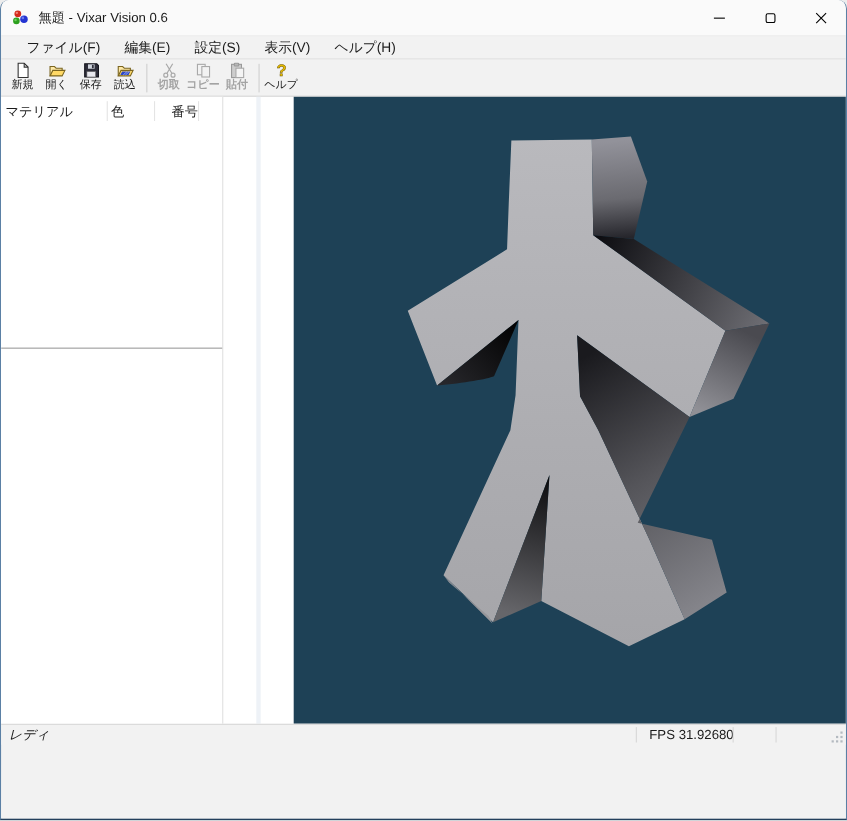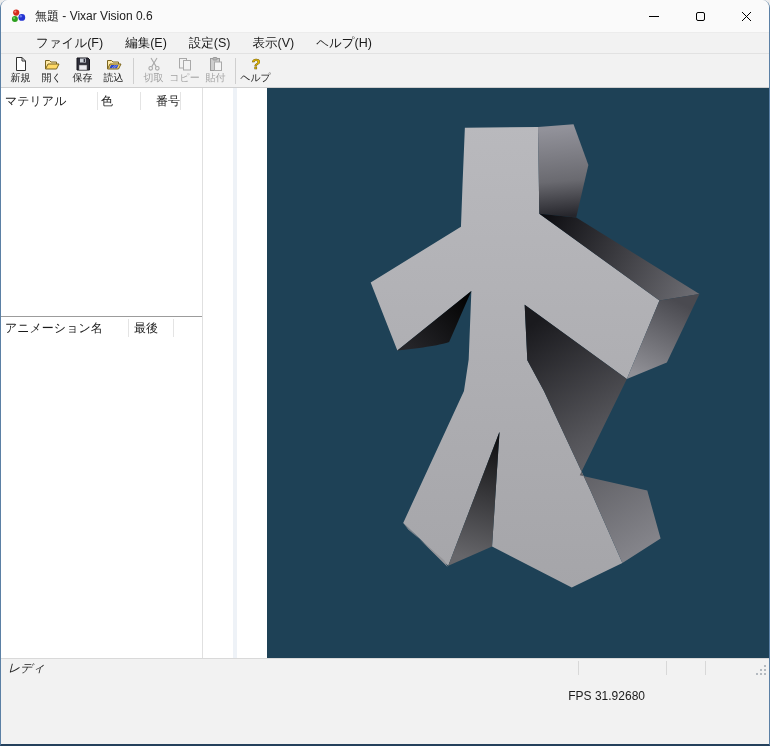--- a/index.html
+++ b/index.html
@@ -7,28 +7,28 @@
   .window{position:relative;width:770px;height:746px;background:#f2f2f2;border-left:1px solid #5b80a5;border-right:1px solid #5b80a5;border-bottom:2px solid #24405c;border-radius:8px 8px 0 0;overflow:hidden;}
   
   .titlebar{height:32px;background:#fafafa;display:flex;align-items:center;position:relative;}
   .app-icon{width:16px;height:16px;margin:0 8px 0 10px;flex:0 0 auto;}
   .title-text{font-size:12px;color:#1b1b1b;white-space:nowrap;}
   .win-controls{position:absolute;right:0;top:0;height:32px;display:flex;}
   .wbtn{width:46px;height:32px;display:flex;align-items:center;justify-content:center;}
   .min-glyph{width:10px;height:1px;background:#000;}
   .max-glyph{width:9px;height:9px;border:1px solid #000;border-radius:2px;}
   
-  .menubar{height:21px;background:#f2f2f2;display:flex;align-items:center;padding-left:24px;border-top:1px solid #ececec;}
+  .menubar{height:21px;background:#f2f2f2;display:flex;align-items:center;padding-left:12px;border-top:1px solid #ececec;}
   .menu-item{font-size:12.5px;color:#1b1b1b;padding:0 11px;line-height:21px;white-space:nowrap;}
   
   .toolbar{height:35px;background:#f2f2f2;border-top:1px solid #e2e2e2;border-bottom:1px solid #cfcfcf;display:flex;align-items:center;padding-left:4px;}
   .tbtn{width:31px;height:32px;display:flex;flex-direction:column;align-items:center;justify-content:flex-start;padding-top:1px;}
   .tbtn .ticon{width:16px;height:16px;}
   .tbtn .tlabel{font-size:10px;line-height:12px;color:#1b1b1b;white-space:nowrap;}
-  .tbtn.disabled .tlabel{color:#a3a3a3;}
+  .tbtn.disabled .tlabel{color:#a3a3a3;font-weight:bold;}
   .tsep{width:1px;height:26px;background:#cfcfcf;margin:0 4px;}
   
   .content{height:570px;display:flex;background:#fff;gap:30px;}
   .sidepanel{width:202px;background:#fff;display:flex;flex-direction:column;border-right:1px solid #e0e0e0;padding-top:2px;}
   .list{display:flex;flex-direction:column;}
   .material-list{height:226px;}
   .anim-list{flex:1;border-top:1px solid #9c9c9c;}
   .lheader{display:flex;height:22px;align-items:center;}
   .hcell{height:18px;line-height:18px;font-size:12px;color:#1b1b1b;border-right:1px solid #e4e4e4;white-space:nowrap;overflow:hidden;}
   .lrow{display:flex;height:22px;align-items:center;}
@@ -38,21 +38,21 @@
   .c-num{width:40px;padding-left:3px;text-align:right;}
   .c-name2{width:128px;padding-left:4px;}
   .c-last{width:45px;padding-left:5px;}
   .swatch{width:13px;height:13px;border:1px solid #4a4a4a;}
   .splitter{width:4px;background:#eef2f7;}
   .viewport{flex:1;position:relative;overflow:hidden;}
   .viewport svg{display:block;width:100%;height:100%;}
   
   .statusbar{height:19px;background:#f2f2f2;border-top:1px solid #d9d9d9;position:relative;font-size:12px;color:#1b1b1b;}
   .status-left{position:absolute;left:7px;top:1px;line-height:17px;font-style:italic;}
-  .status-fps{position:absolute;right:124px;top:1px;line-height:17px;white-space:nowrap;margin-top:28px;}
+  .status-fps{position:absolute;right:102px;top:1px;line-height:17px;white-space:nowrap;}
   .ssep{position:absolute;top:2px;bottom:2px;width:1px;background:#d8d8d8;}
   .grip{position:absolute;right:2px;bottom:1px;}
 </style>
 </head>
 <body>
 
 <div class="window">
 
   <div class="titlebar">
     <div class="app-icon">
@@ -176,24 +176,20 @@
 
       <div class="list material-list">
         <div class="lheader">
           <div class="hcell c-name1">マテリアル</div>
           <div class="hcell c-color">色</div>
           <div class="hcell c-num">番号</div>
         </div>
       </div>
 
       <div class="list anim-list">
-        <div class="lheader">
-          <div class="hcell c-name2">アニメーション名</div>
-          <div class="hcell c-last">最後</div>
-        </div>
       </div>
 
     </div>
     <div class="splitter"></div>
 
     <div class="viewport" style="background-color: rgb(30, 65, 86);">
       <svg viewBox="0 0 565 630" preserveAspectRatio="none">
         <defs>
           <linearGradient id="gBright" x1="0" y1="40" x2="0" y2="630" gradientUnits="userSpaceOnUse">
             <stop offset="0" stop-color="#b9b9bd"></stop>

